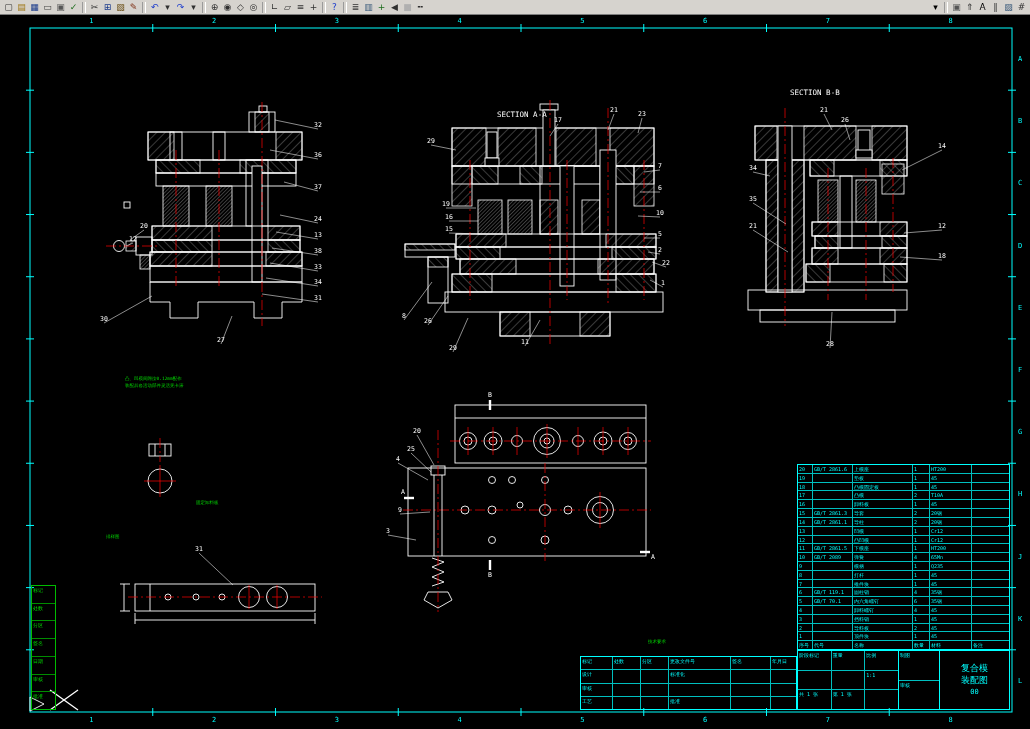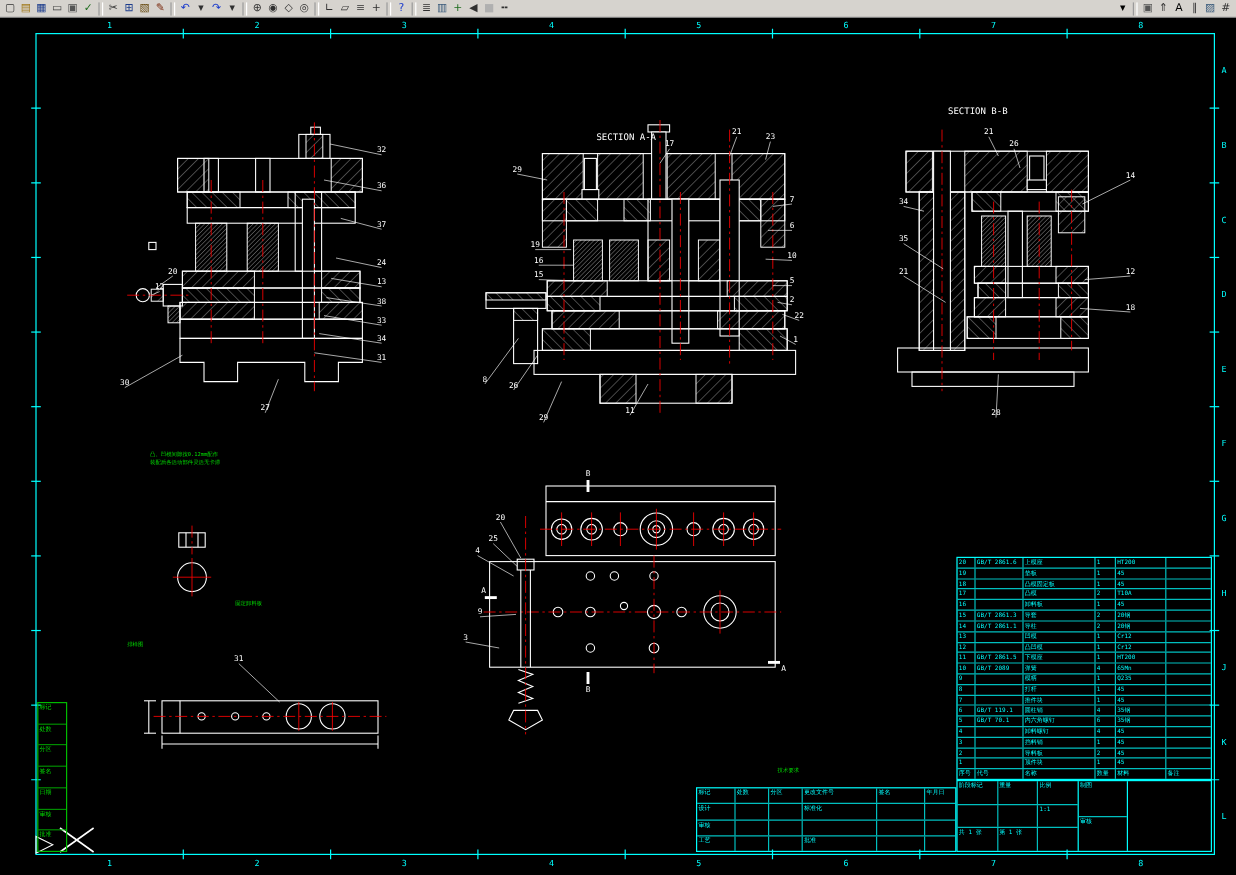--- a/index.html
+++ b/index.html
@@ -733,20 +733,25 @@
         </div>
   </div>
   <div class="tb-mid" id="tb-signs">
         <div class="tb-row">
           <div class="tb-cell">制图</div>
         </div>
         <div class="tb-row">
           <div class="tb-cell">审核</div>
         </div>
       </div>
+  <div class="tb-right">
+    <div class="tb-name">复合模</div>
+    <div class="tb-name">装配图</div>
+    <div class="tb-no">00</div>
+  </div>
 </div>
 <div id="rev" class="ovl">
       <div class="rev-row">标记</div>
       <div class="rev-row">处数</div>
       <div class="rev-row">分区</div>
       <div class="rev-row">签名</div>
       <div class="rev-row">日期</div>
       <div class="rev-row">审核</div>
       <div class="rev-row">批准</div>
     </div>

